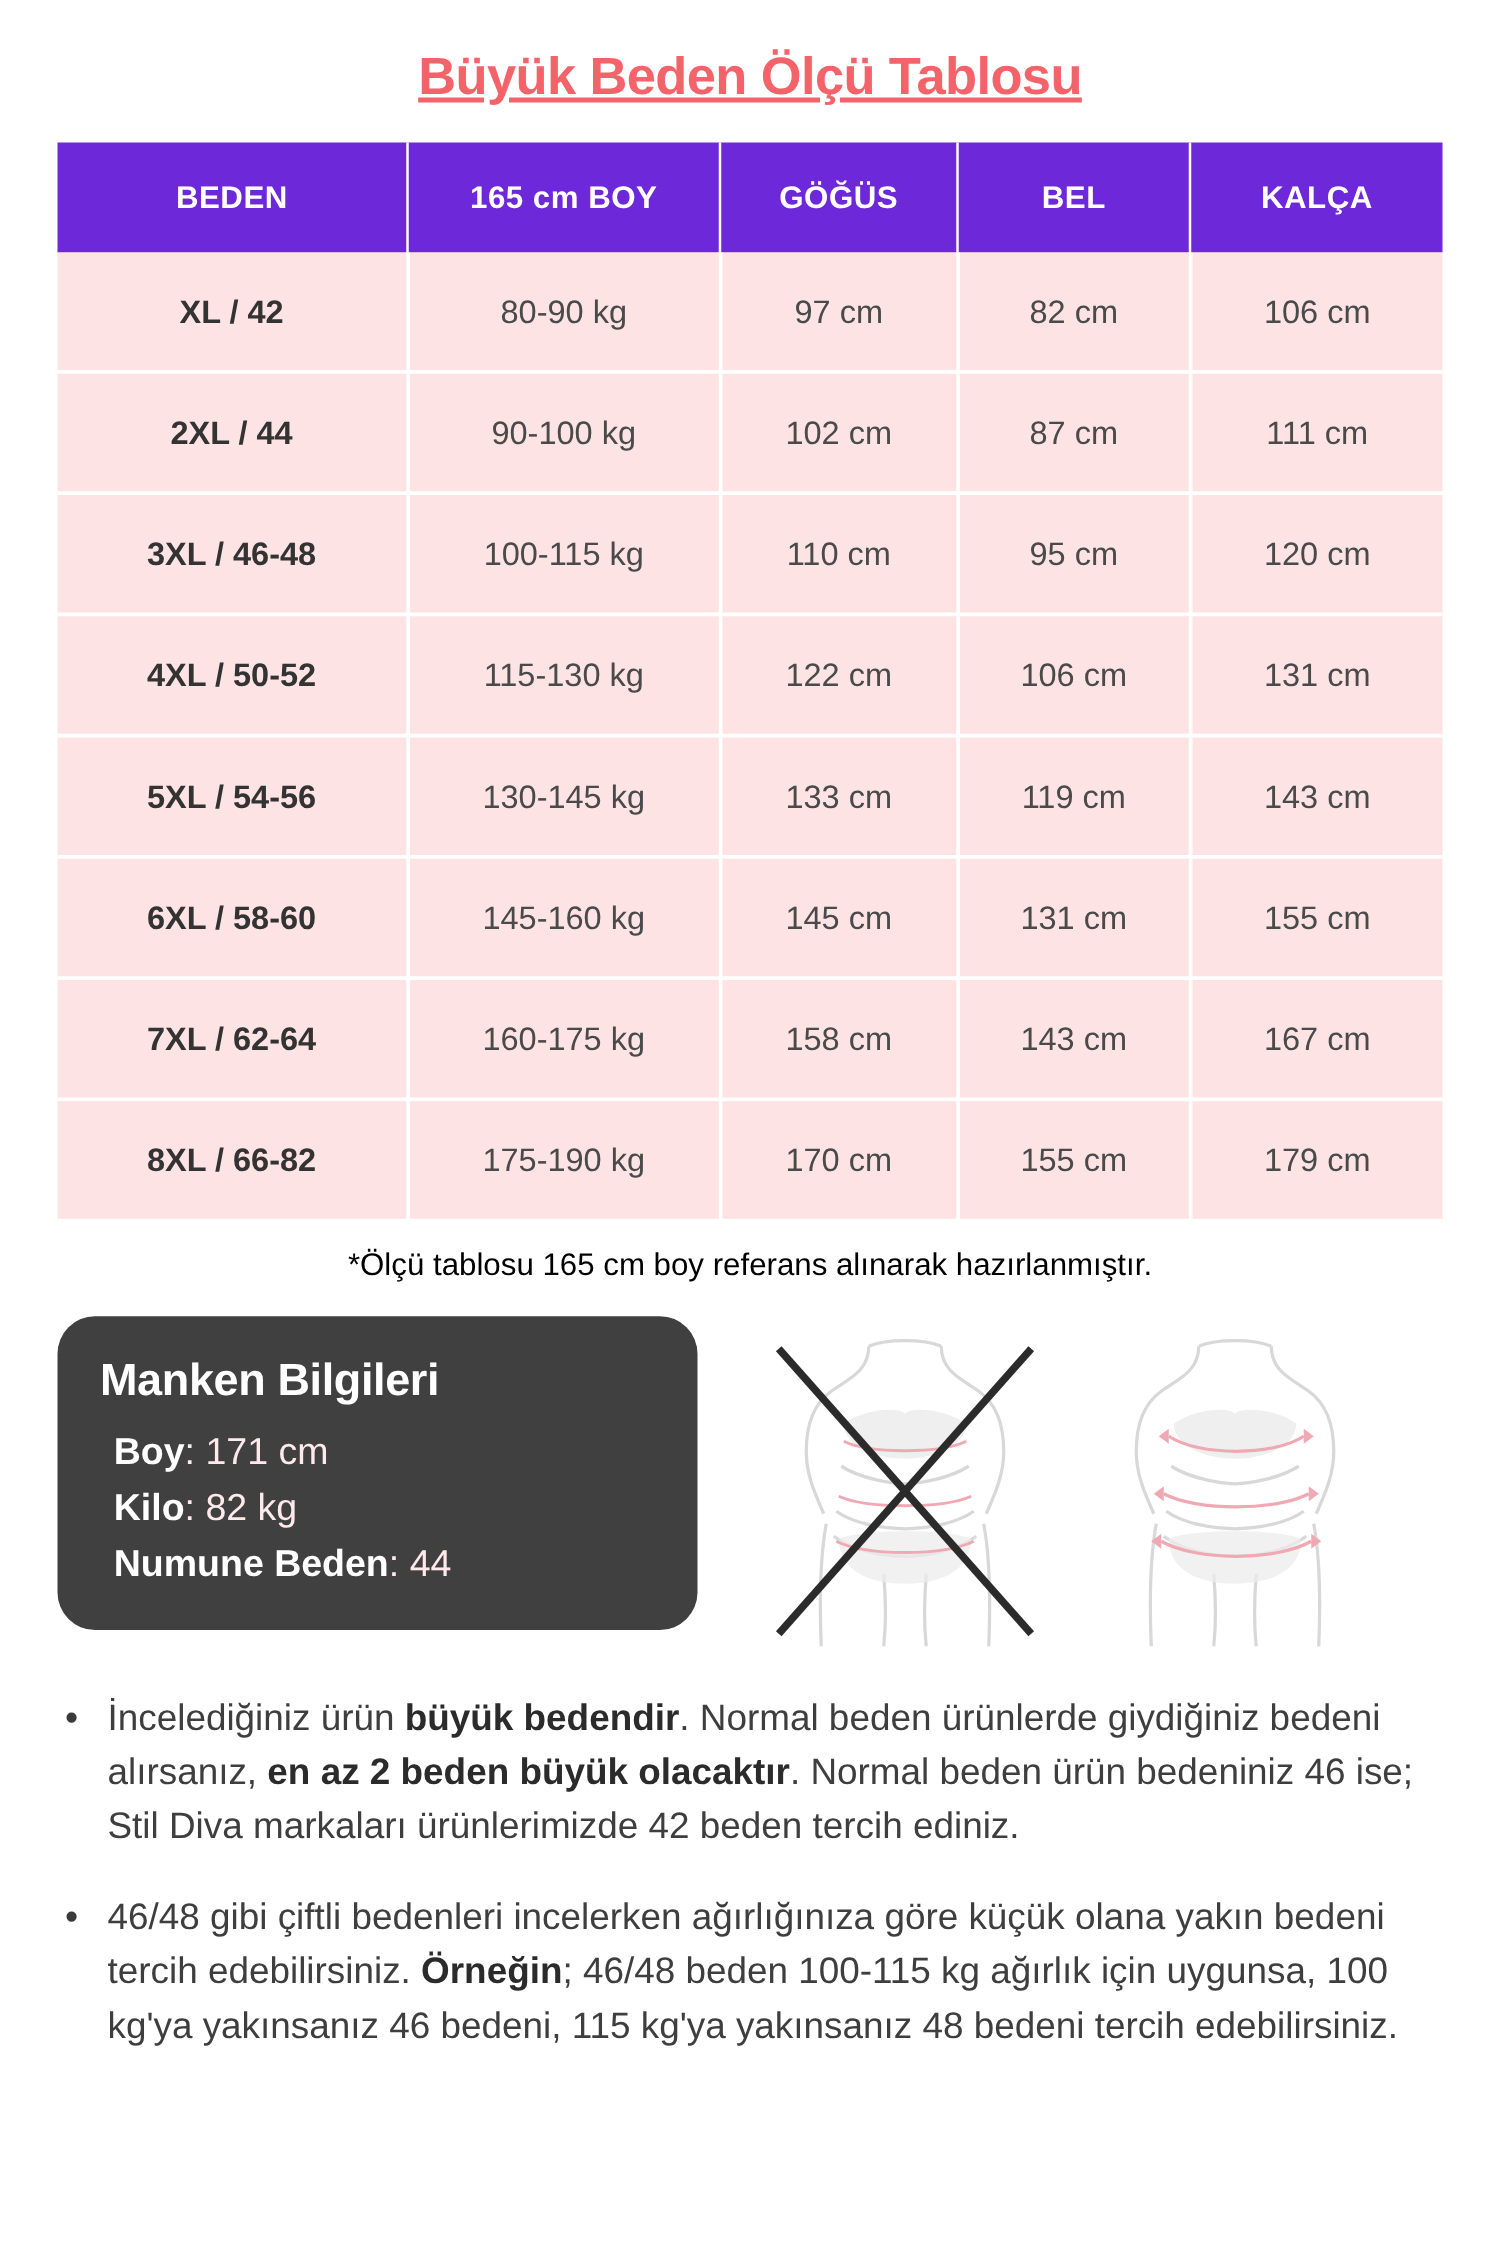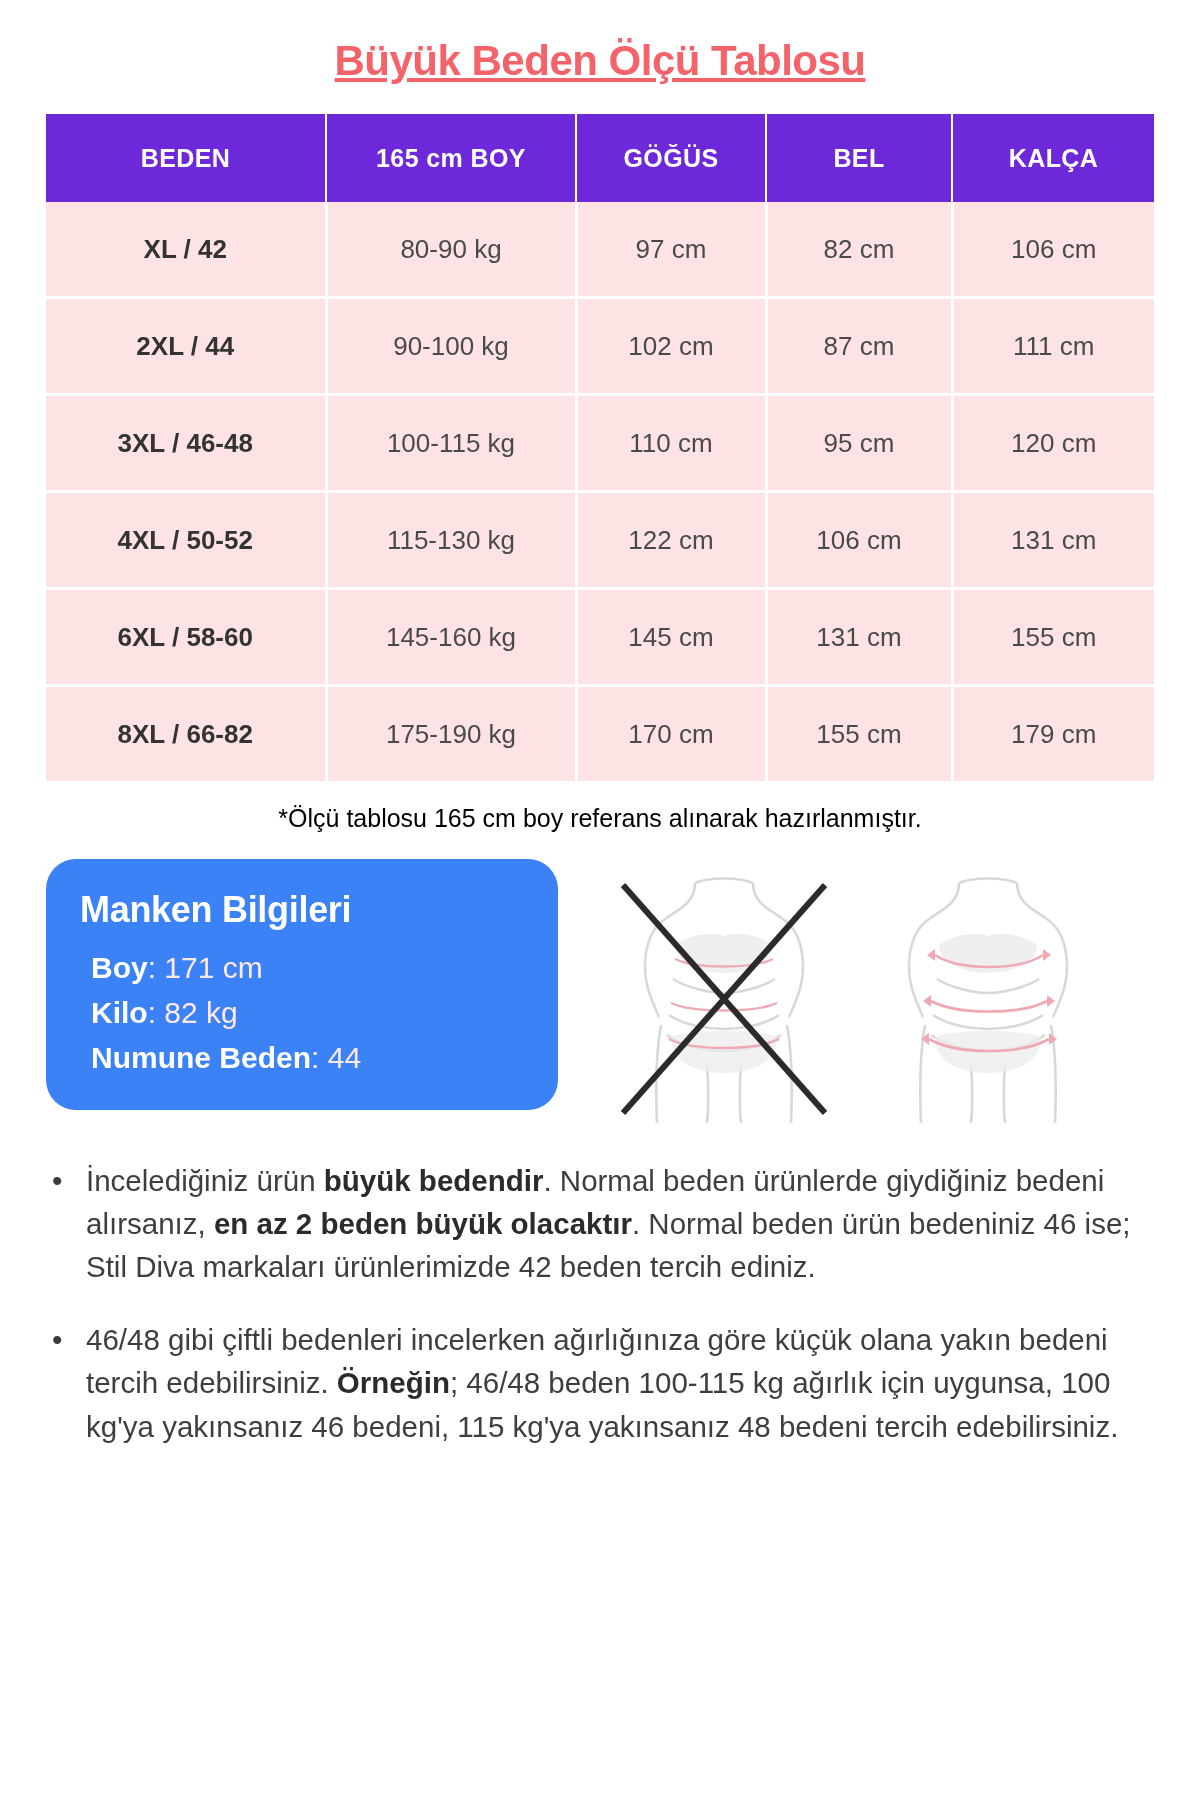--- a/index.html
+++ b/index.html
@@ -80,21 +80,21 @@
   }
 
   
   .mid-row {
     display: flex;
     align-items: flex-start;
     margin: 26px 46px 0 46px;
   }
   .model-card {
     width: 512px;
-    background: #3b82f6;
+    background: #404040;
     border-radius: 30px;
     padding: 26px 34px 30px 34px;
     box-sizing: border-box;
     color: #ffffff;
   }
   .model-card h2 {
     margin: 4px 0 14px 0;
     font-size: 36px;
     font-weight: bold;
     letter-spacing: -0.3px;
@@ -200,25 +200,39 @@
           <td>120 cm</td>
         </tr>
         <tr>
           <td class="size-col">4XL / 50-52</td>
           <td>115-130 kg</td>
           <td>122 cm</td>
           <td>106 cm</td>
           <td>131 cm</td>
         </tr>
         <tr>
+          <td class="size-col">5XL / 54-56</td>
+          <td>130-145 kg</td>
+          <td>133 cm</td>
+          <td>119 cm</td>
+          <td>143 cm</td>
+        </tr>
+        <tr>
           <td class="size-col">6XL / 58-60</td>
           <td>145-160 kg</td>
           <td>145 cm</td>
           <td>131 cm</td>
           <td>155 cm</td>
+        </tr>
+        <tr>
+          <td class="size-col">7XL / 62-64</td>
+          <td>160-175 kg</td>
+          <td>158 cm</td>
+          <td>143 cm</td>
+          <td>167 cm</td>
         </tr>
         <tr>
           <td class="size-col">8XL / 66-82</td>
           <td>175-190 kg</td>
           <td>170 cm</td>
           <td>155 cm</td>
           <td>179 cm</td>
         </tr>
       </tbody>
     </table>

